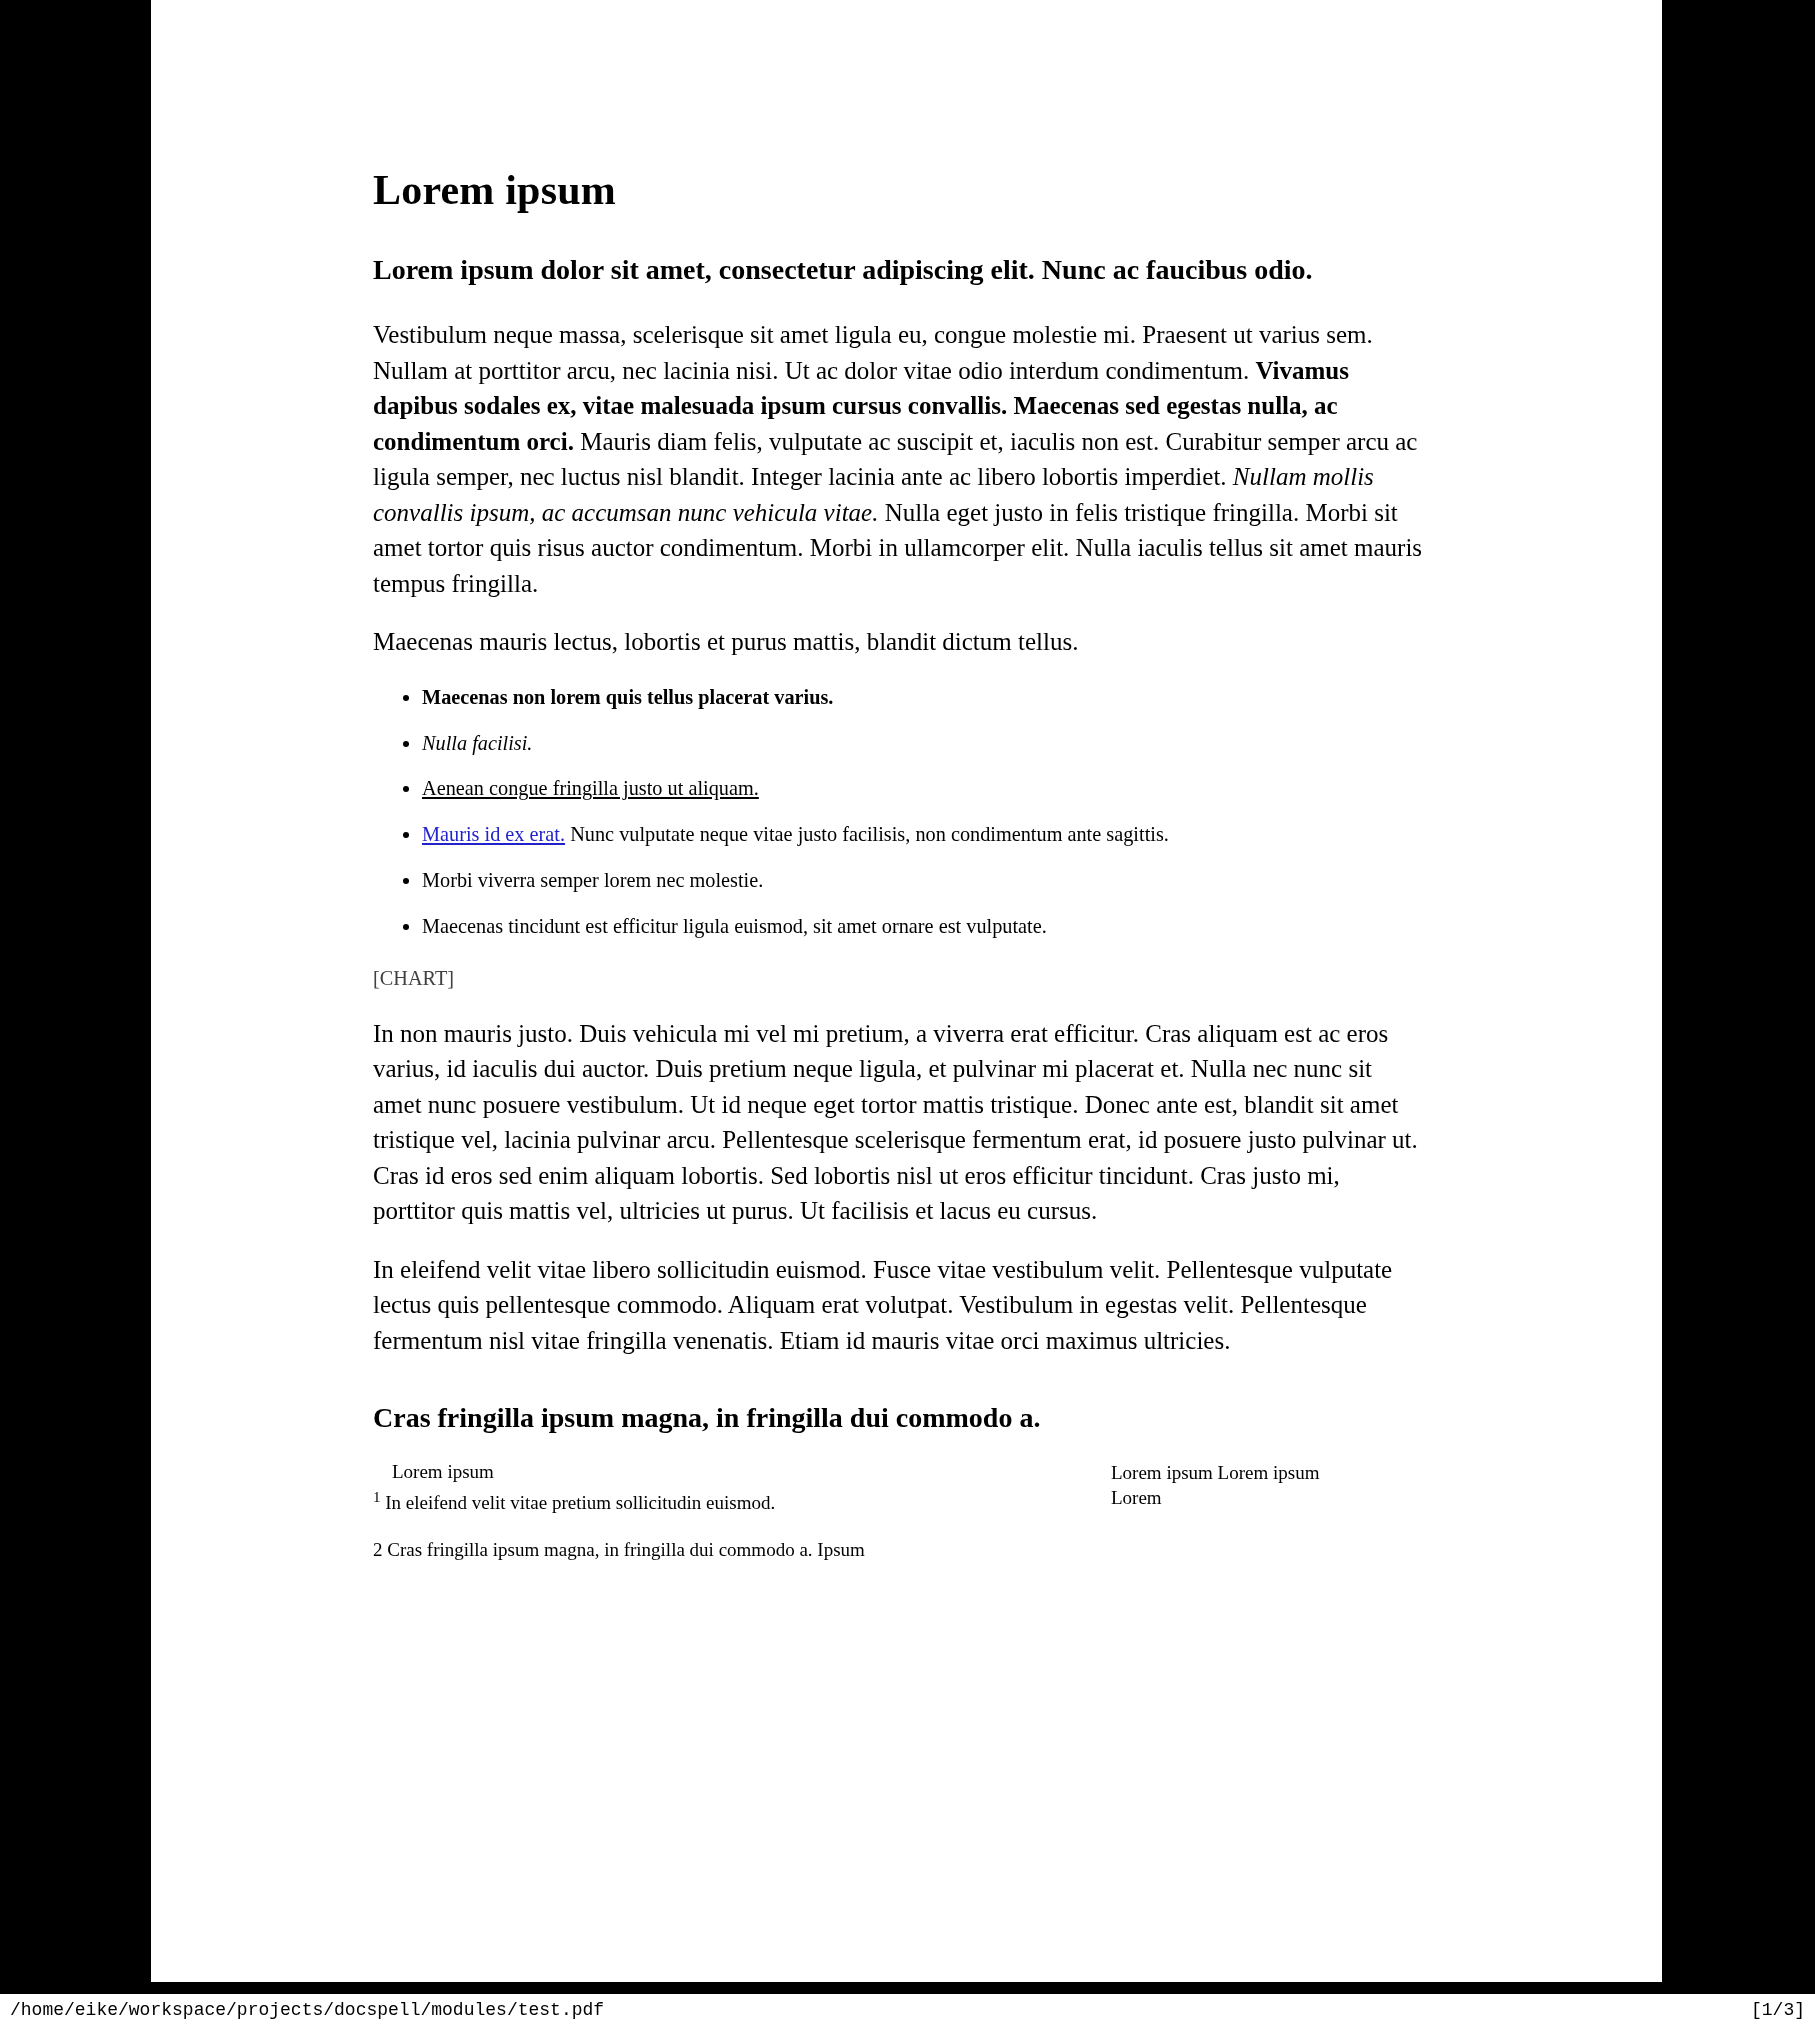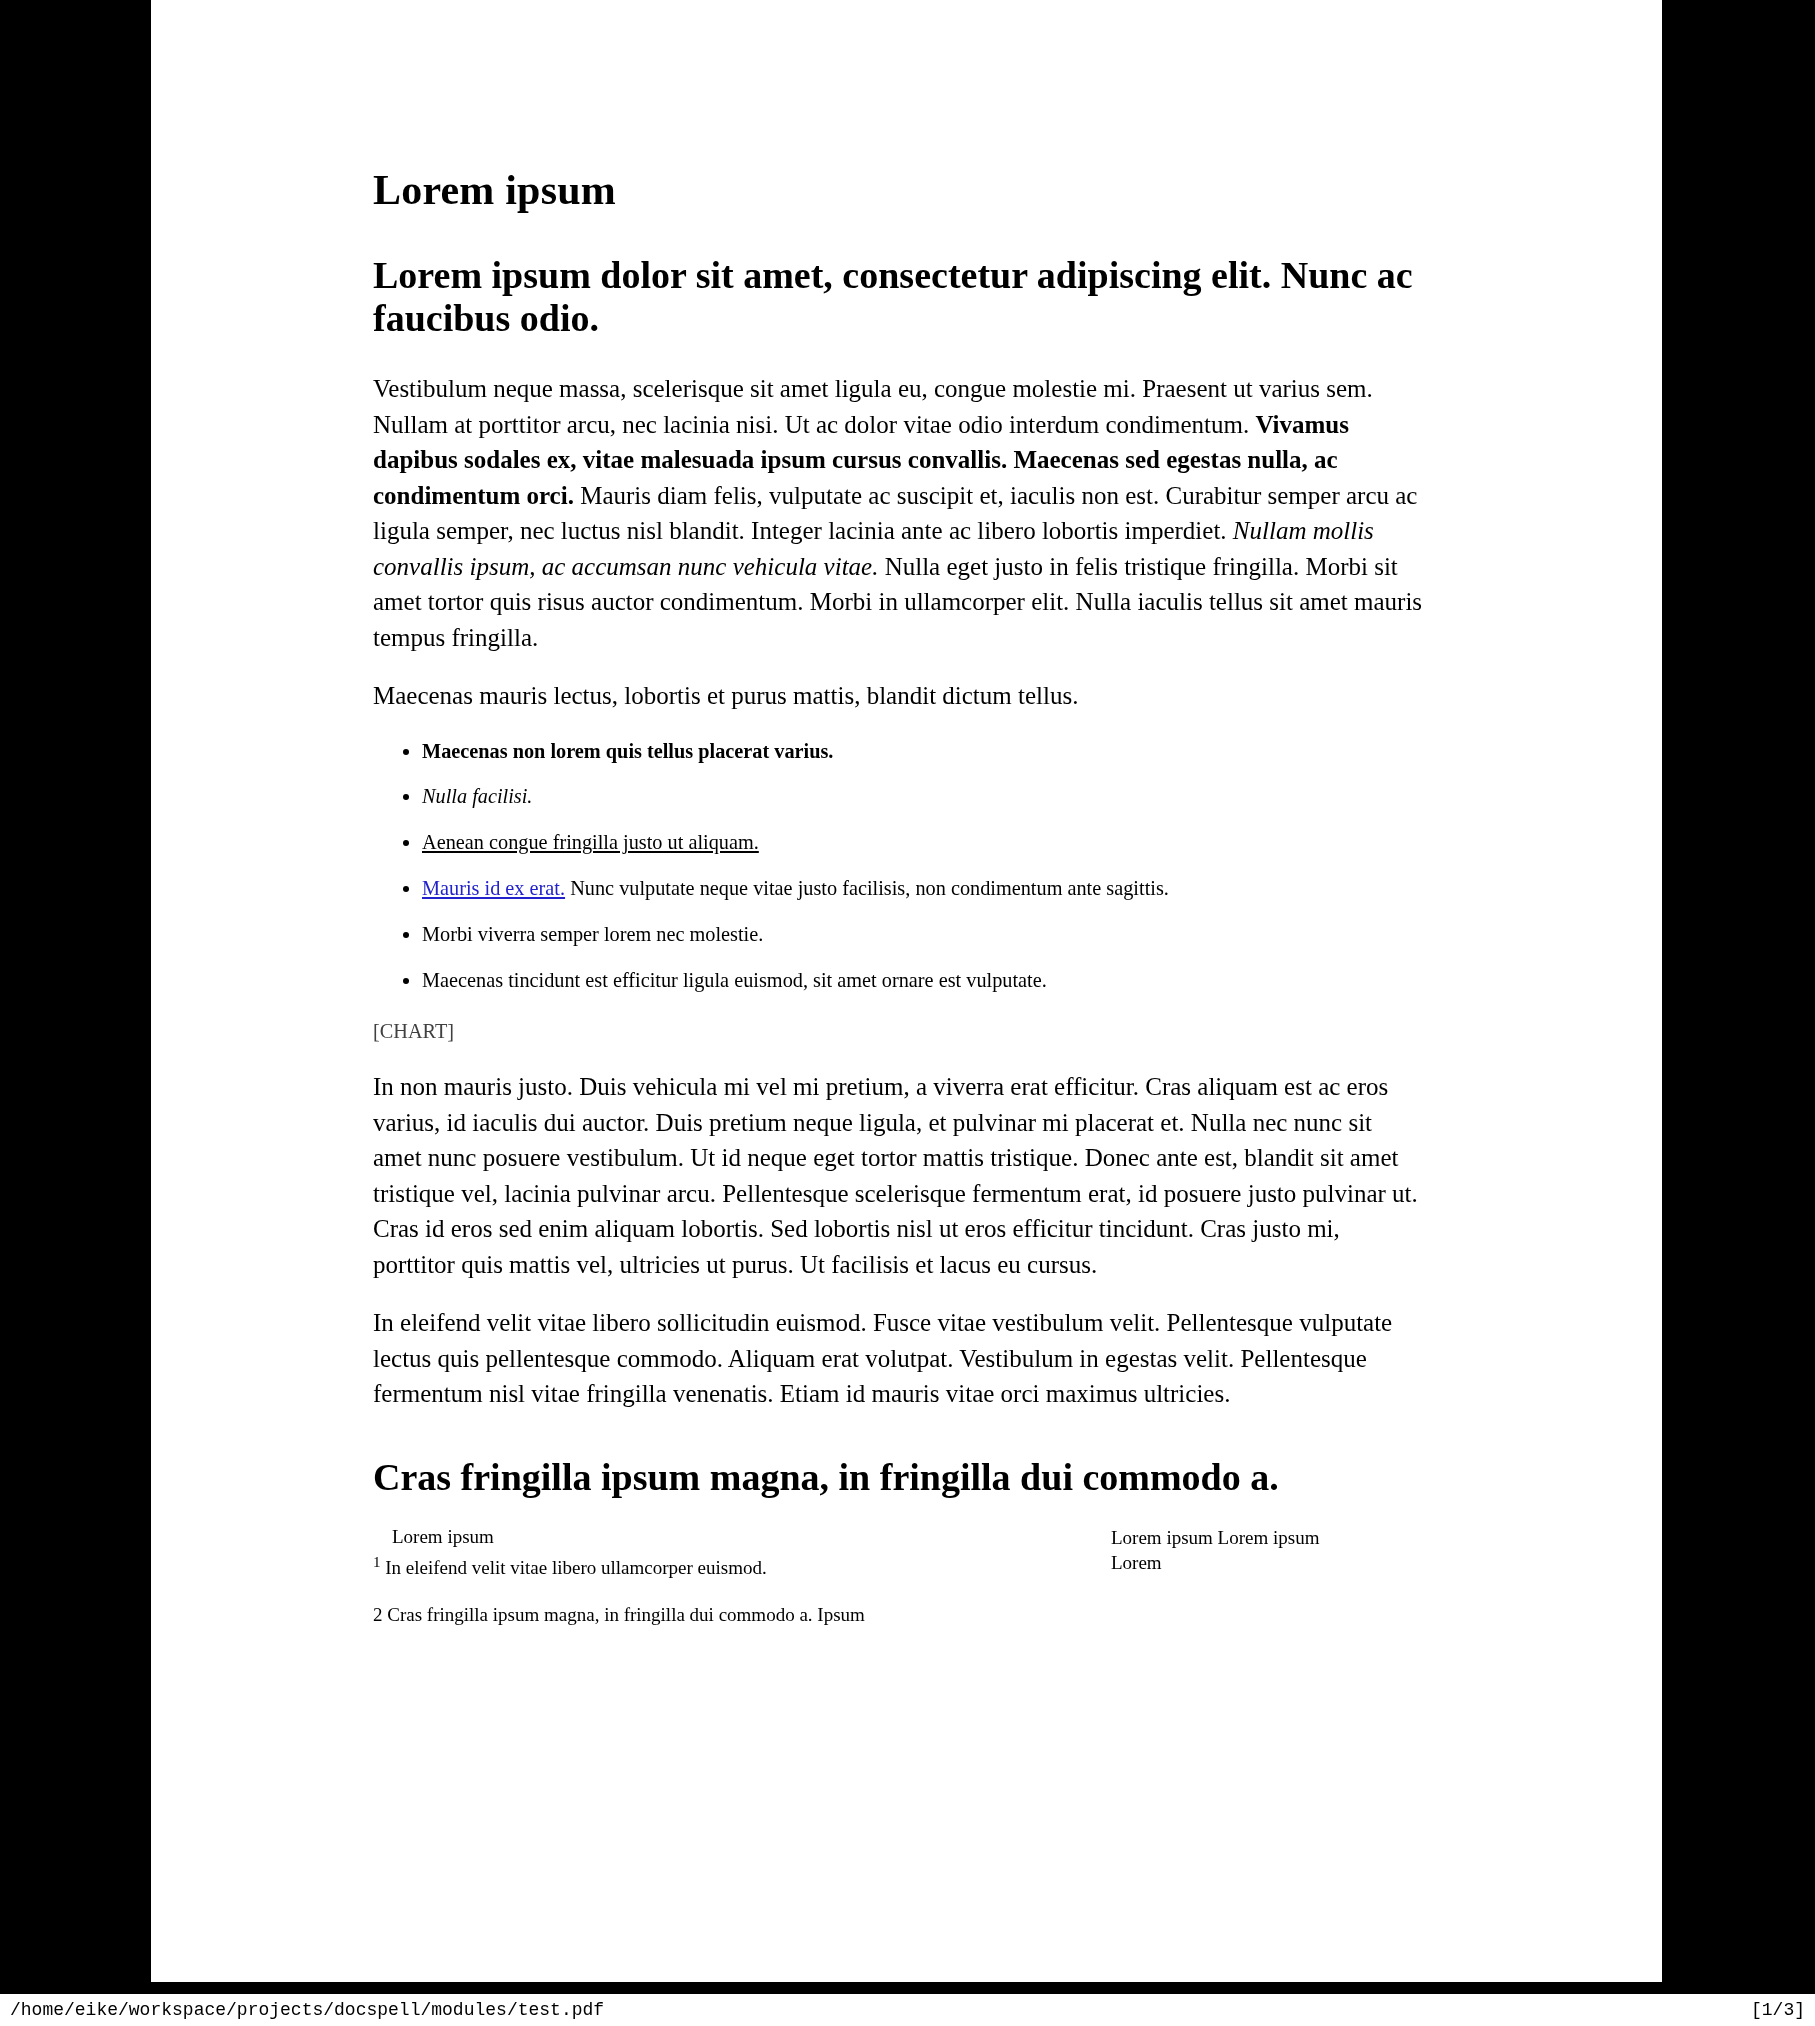--- a/index.html
+++ b/index.html
@@ -38,21 +38,21 @@
   h1.doc-title {
     font-family: "Liberation Serif", serif;
     font-size: 42px;
     font-weight: bold;
     margin: 0 0 40px 0;
     letter-spacing: 0.2px;
     color: #000;
   }
   h2.doc-h2 {
     font-family: "Liberation Serif", serif;
-    font-size: 38px;
+    font-size: 28px;
     font-weight: bold;
     line-height: 1.12;
     margin: 0 0 32px 0;
     color: #000;
   }
   p.body-text {
     font-size: 25px;
     line-height: 1.42;
     margin: 0 0 23px 0;
     color: #000;
@@ -158,21 +158,21 @@
       <p class="body-text">In non mauris justo. Duis vehicula mi vel mi pretium, a viverra erat efficitur. Cras aliquam est ac eros varius, id iaculis dui auctor. Duis pretium neque ligula, et pulvinar mi placerat et. Nulla nec nunc sit amet nunc posuere vestibulum. Ut id neque eget tortor mattis tristique. Donec ante est, blandit sit amet tristique vel, lacinia pulvinar arcu. Pellentesque scelerisque fermentum erat, id posuere justo pulvinar ut. Cras id eros sed enim aliquam lobortis. Sed lobortis nisl ut eros efficitur tincidunt. Cras justo mi, porttitor quis mattis vel, ultricies ut purus. Ut facilisis et lacus eu cursus.</p>
 
       <p class="body-text">In eleifend velit vitae libero sollicitudin euismod. Fusce vitae vestibulum velit. Pellentesque vulputate lectus quis pellentesque commodo. Aliquam erat volutpat. Vestibulum in egestas velit. Pellentesque fermentum nisl vitae fringilla venenatis. Etiam id mauris vitae orci maximus ultricies.</p>
 
       <h2 class="doc-h2 second">Cras fringilla ipsum magna, in fringilla dui commodo a.</h2>
 
       <div class="footnotes">
         <div class="fn-grid">
           <div class="fn-left">
             <div class="fn-line-a">Lorem ipsum</div>
-            <div class="fn-line-b"><span class="fn-num">1</span> <span>In eleifend velit vitae libero ullamcorper euismod.</span></div>
+            <div class="fn-line-b"><span class="fn-num">1</span> <span>In eleifend velit vitae pretium sollicitudin euismod.</span></div>
           </div>
           <div class="fn-right">
             <div>Lorem ipsum Lorem ipsum</div>
             <div>Lorem</div>
           </div>
         </div>
         <div class="fn-row2"><span>2</span> <span>Cras fringilla ipsum magna, in fringilla dui commodo a. Ipsum</span></div>
       </div>
 
     </div>

